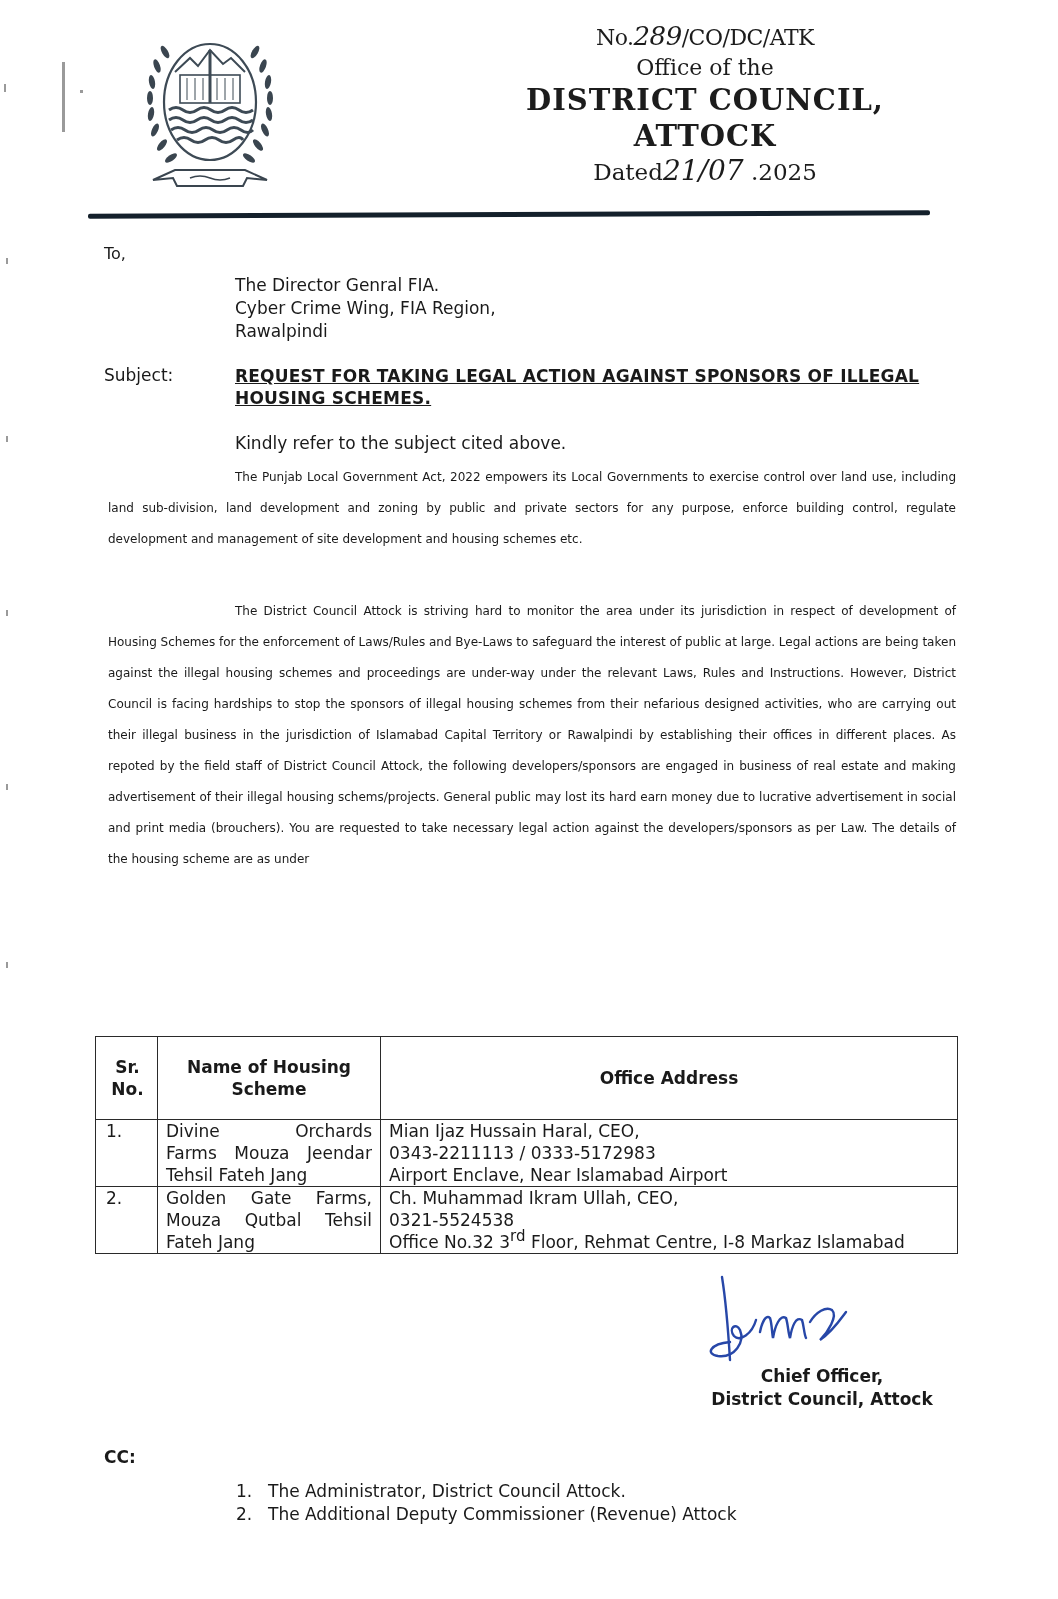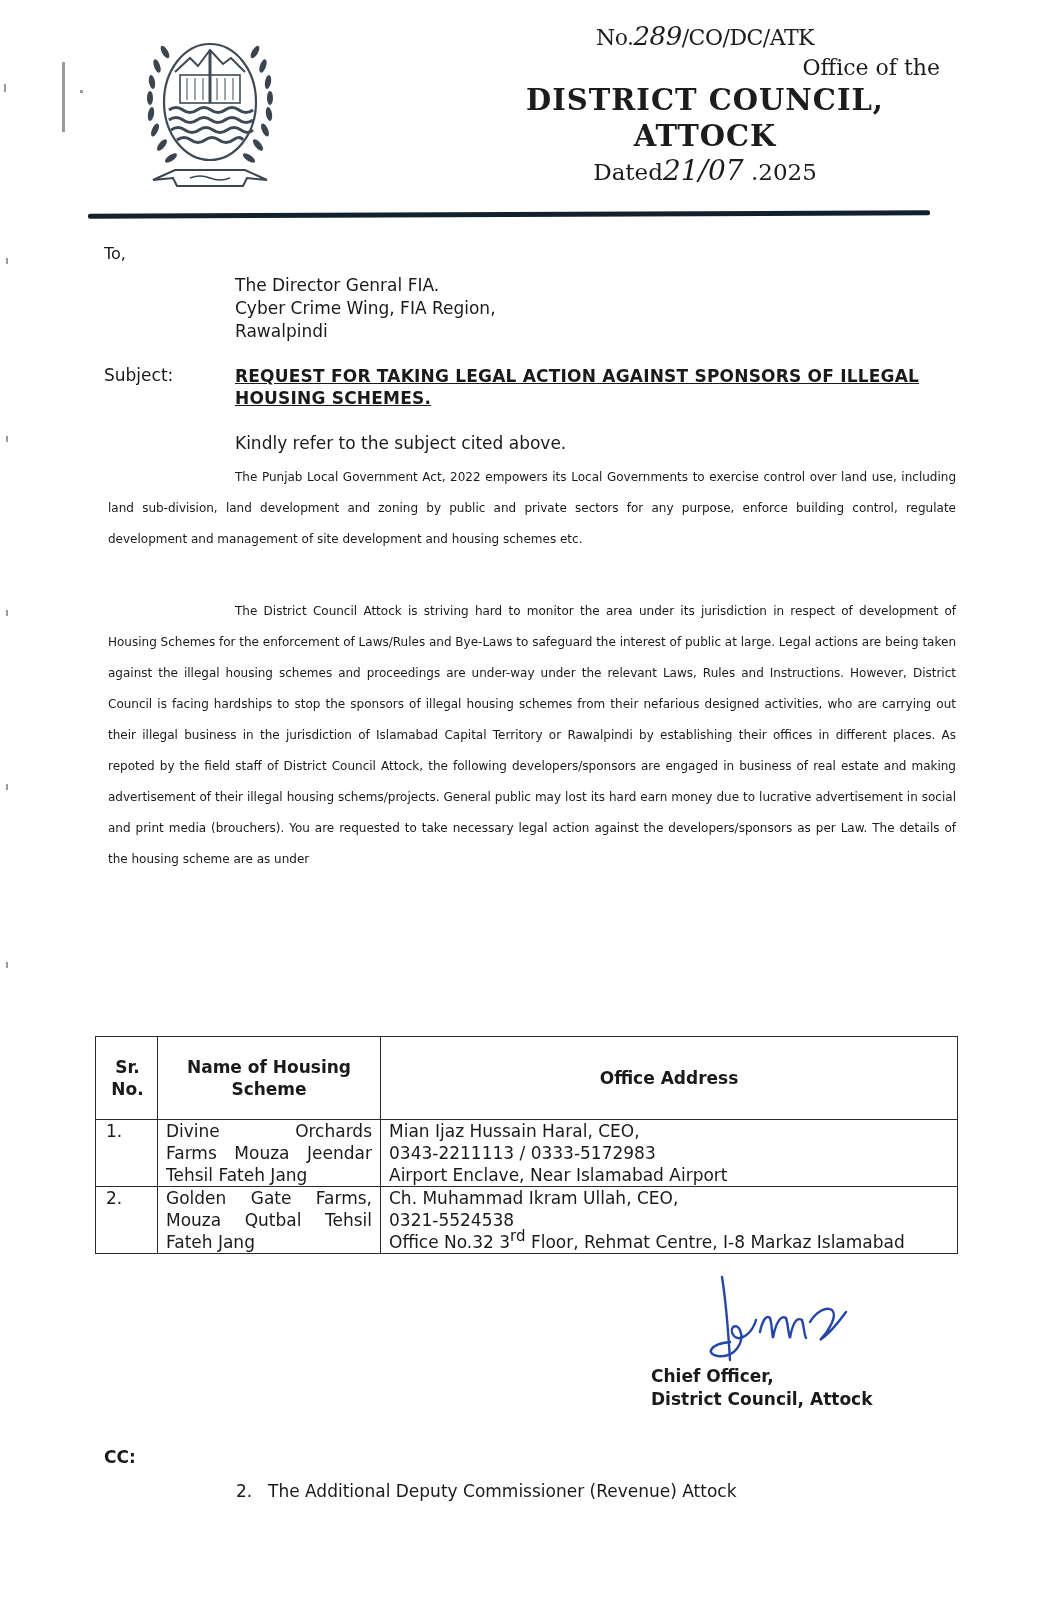--- a/index.html
+++ b/index.html
@@ -13,21 +13,21 @@
   .edge-mark { position: absolute; background: #9a9a9a; }
 
   
   .emblem { left: 135px; top: 30px; width: 150px; height: 160px; }
 
   
   .hdr { left: 470px; top: 20px; width: 470px; text-align: center;
          font-family: "DejaVu Serif", serif; color: #1c1c1c; }
   .hdr .ref { font-size: 22px; line-height: 32px; letter-spacing: -0.5px; }
   .hdr .ref .hand { font-family: "DejaVu Serif", serif; font-style: italic; font-size: 26px; }
-  .hdr .office { font-size: 22px; line-height: 28px; text-align: right; }
+  .hdr .office { font-size: 22px; line-height: 28px; }
   .hdr .title1 { font-size: 26px; line-height: 34px; font-weight: bold; letter-spacing: 1px; }
   .hdr .title2 { font-size: 29px; line-height: 36px; font-weight: bold; letter-spacing: 1px; }
   .hdr .dated { font-size: 23px; line-height: 34px; }
   .hdr .dated .hand { font-style: italic; font-size: 28px; }
 
   .rule { left: 88px; top: 212px; width: 842px; height: 5px; background: #14202b;
           border-radius: 2px; transform: skewY(-0.25deg); }
 
   .to { left: 104px; top: 244px; font-size: 16px; }
   .addr { left: 235px; top: 274px; font-size: 17px; line-height: 23px; }
@@ -47,21 +47,21 @@
   .tbl th { font-weight: bold; text-align: center; vertical-align: middle; line-height: 22px; height: 82px; }
   .tbl td { line-height: 22px; }
   .tbl .c1 { width: 43px; padding-left: 10px; }
   .tbl .c2 { width: 206px; text-align: justify; text-align-last: justify; }
   .tbl .c2 .last { text-align-last: left; display: block; }
   .tbl .c3 { }
   sup { font-size: 15px; line-height: 0; }
 
   
   .sig { left: 700px; top: 1272px; width: 190px; height: 95px; }
-  .sig-title { left: 651px; top: 1365px; width: 250px; 
+  .sig-title { left: 697px; top: 1365px; width: 250px; text-align: center;
                font-size: 17px; line-height: 23px; font-weight: bold; }
 
   .cc { left: 104px; top: 1447px; font-size: 17px; font-weight: bold; }
   .cc-list { left: 236px; top: 1480px; font-size: 17px; line-height: 23px; }
   .cc-list .num { display: inline-block; width: 32px; }
 </style>
 </head>
 <body>
 
 <div class="edge-mark" style="left:62px;top:62px;width:3px;height:70px;"></div>
@@ -196,14 +196,15 @@
     </g>
   </svg>
 </div>
 <div class="abs sig-title">
   <div>Chief Officer,</div>
   <div>District Council, Attock</div>
 </div>
 
 <div class="abs cc">CC:</div>
 <div class="abs cc-list">
+  <div><span class="num">1.</span><span>The Administrator, District Council Attock.</span></div>
   <div><span class="num">2.</span><span>The Additional Deputy Commissioner (Revenue) Attock</span></div>
 </div>
 
 </body></html>

